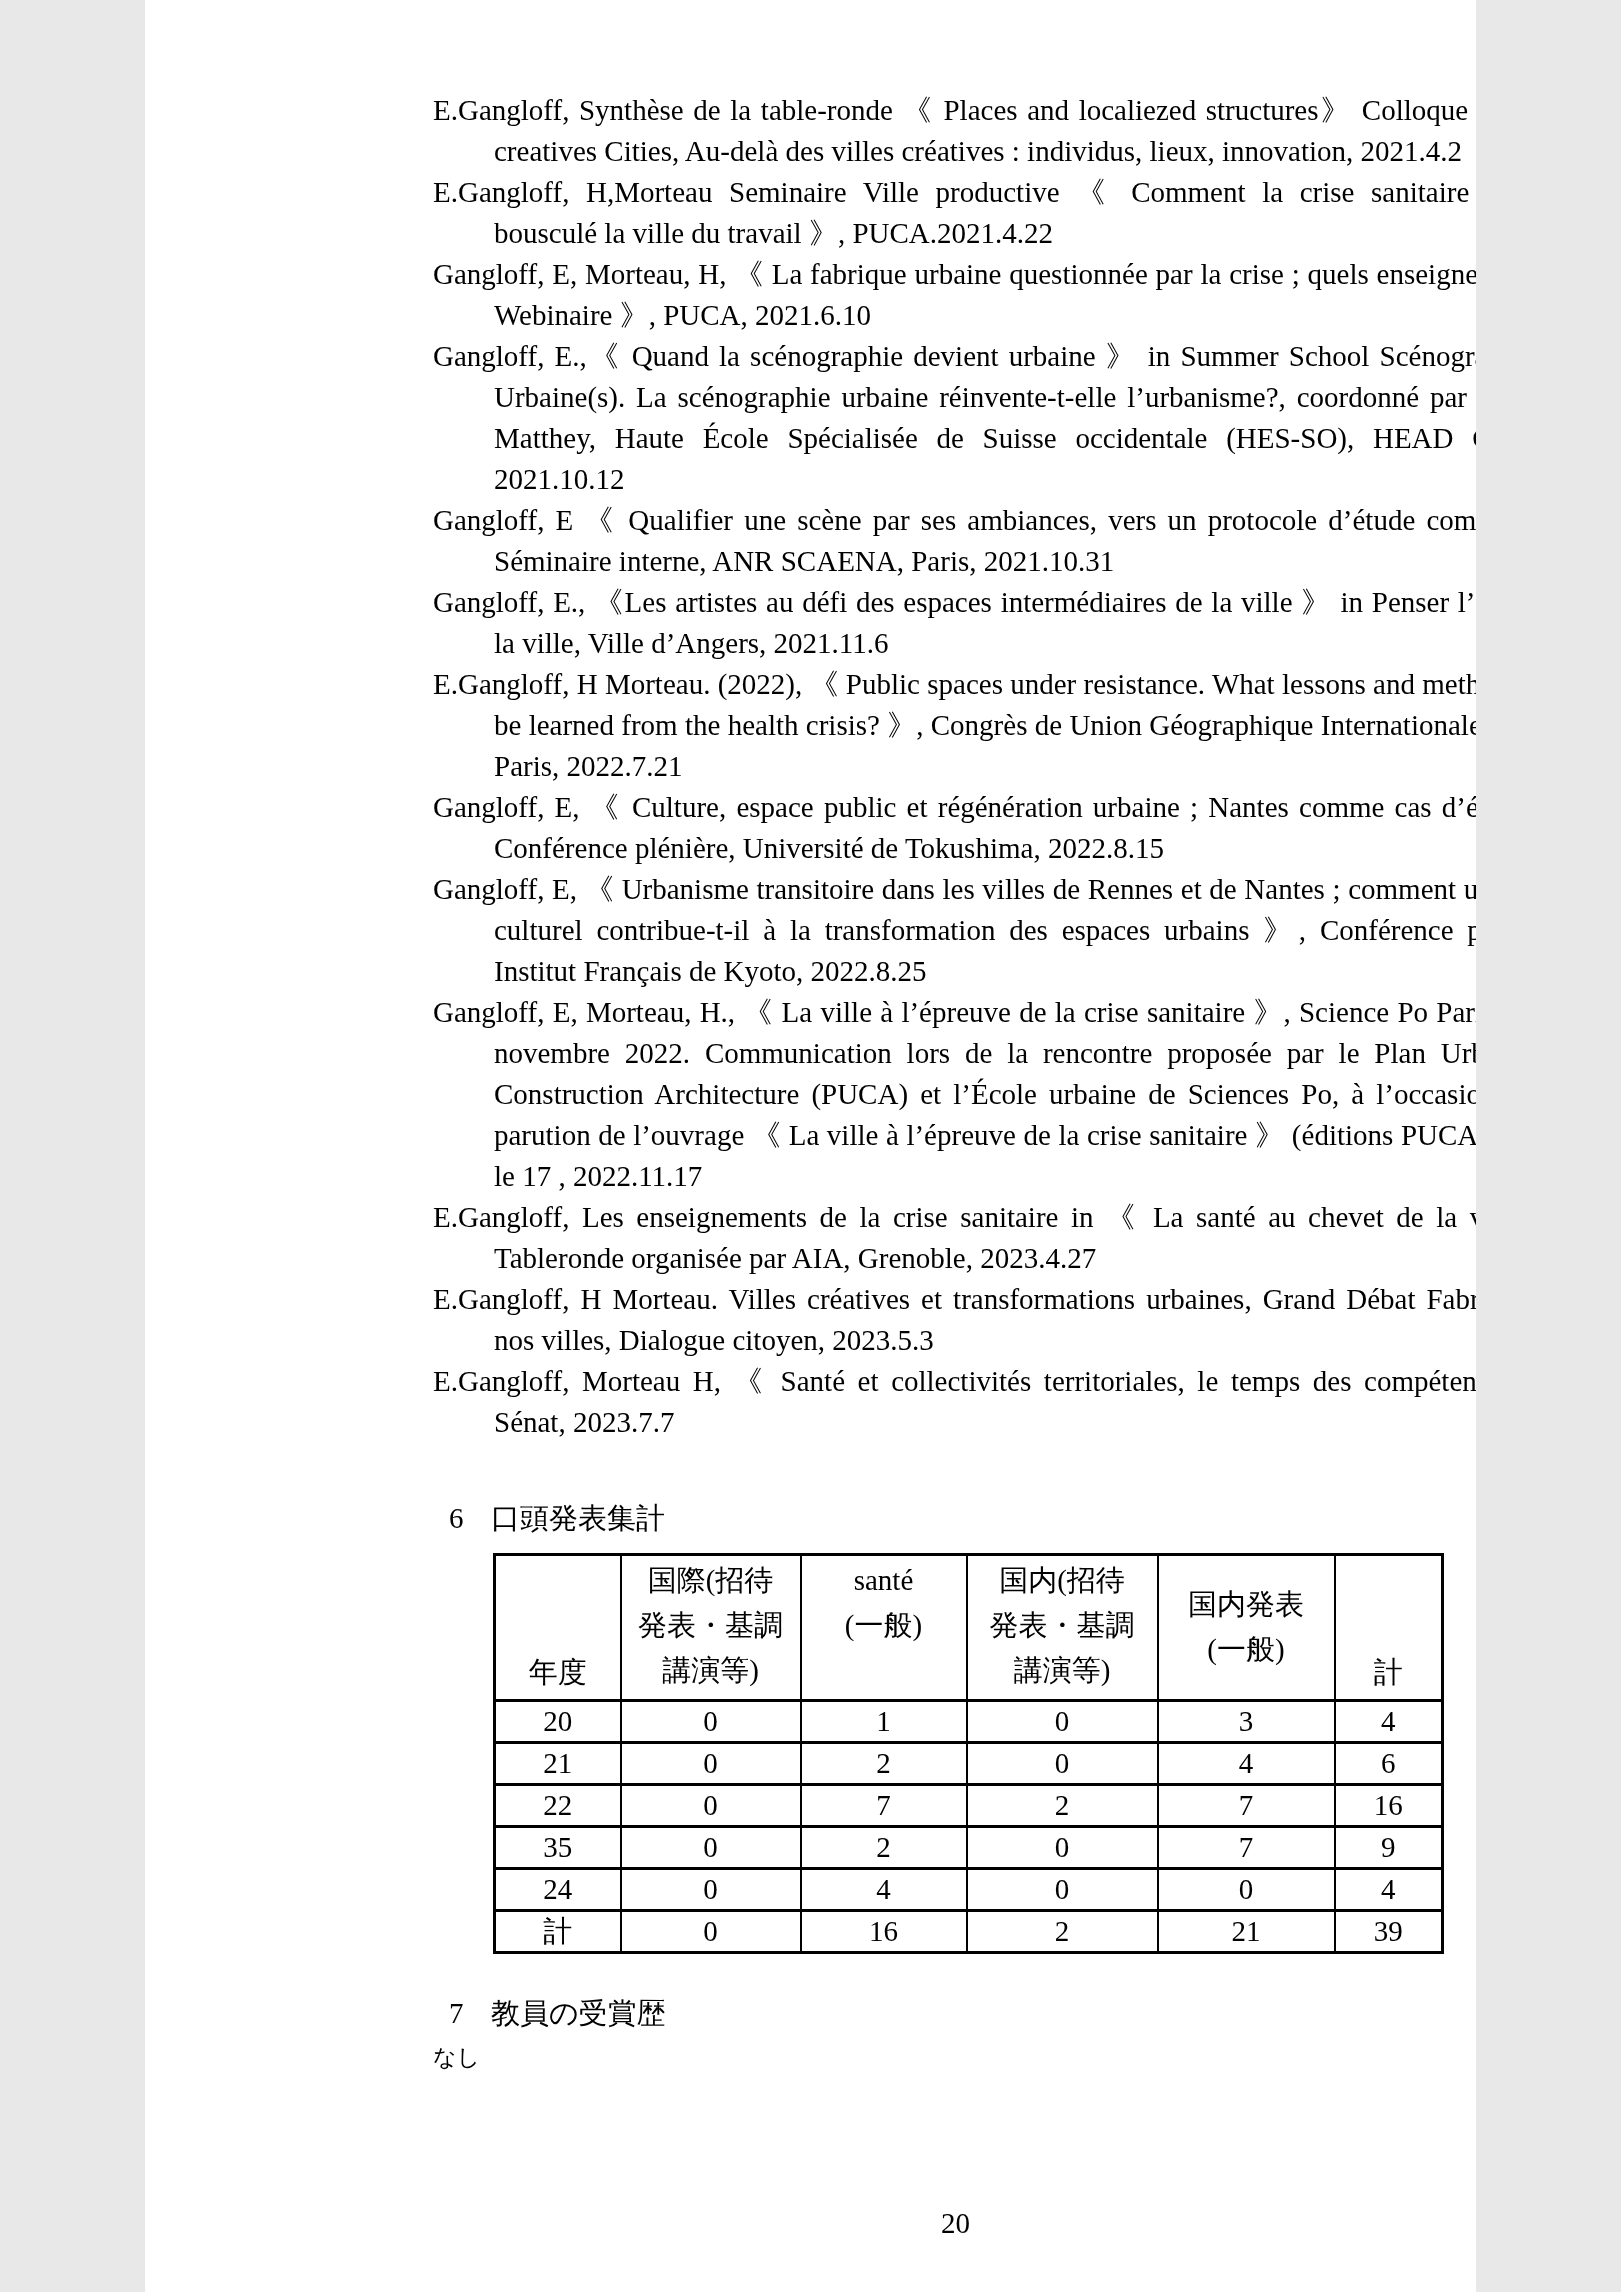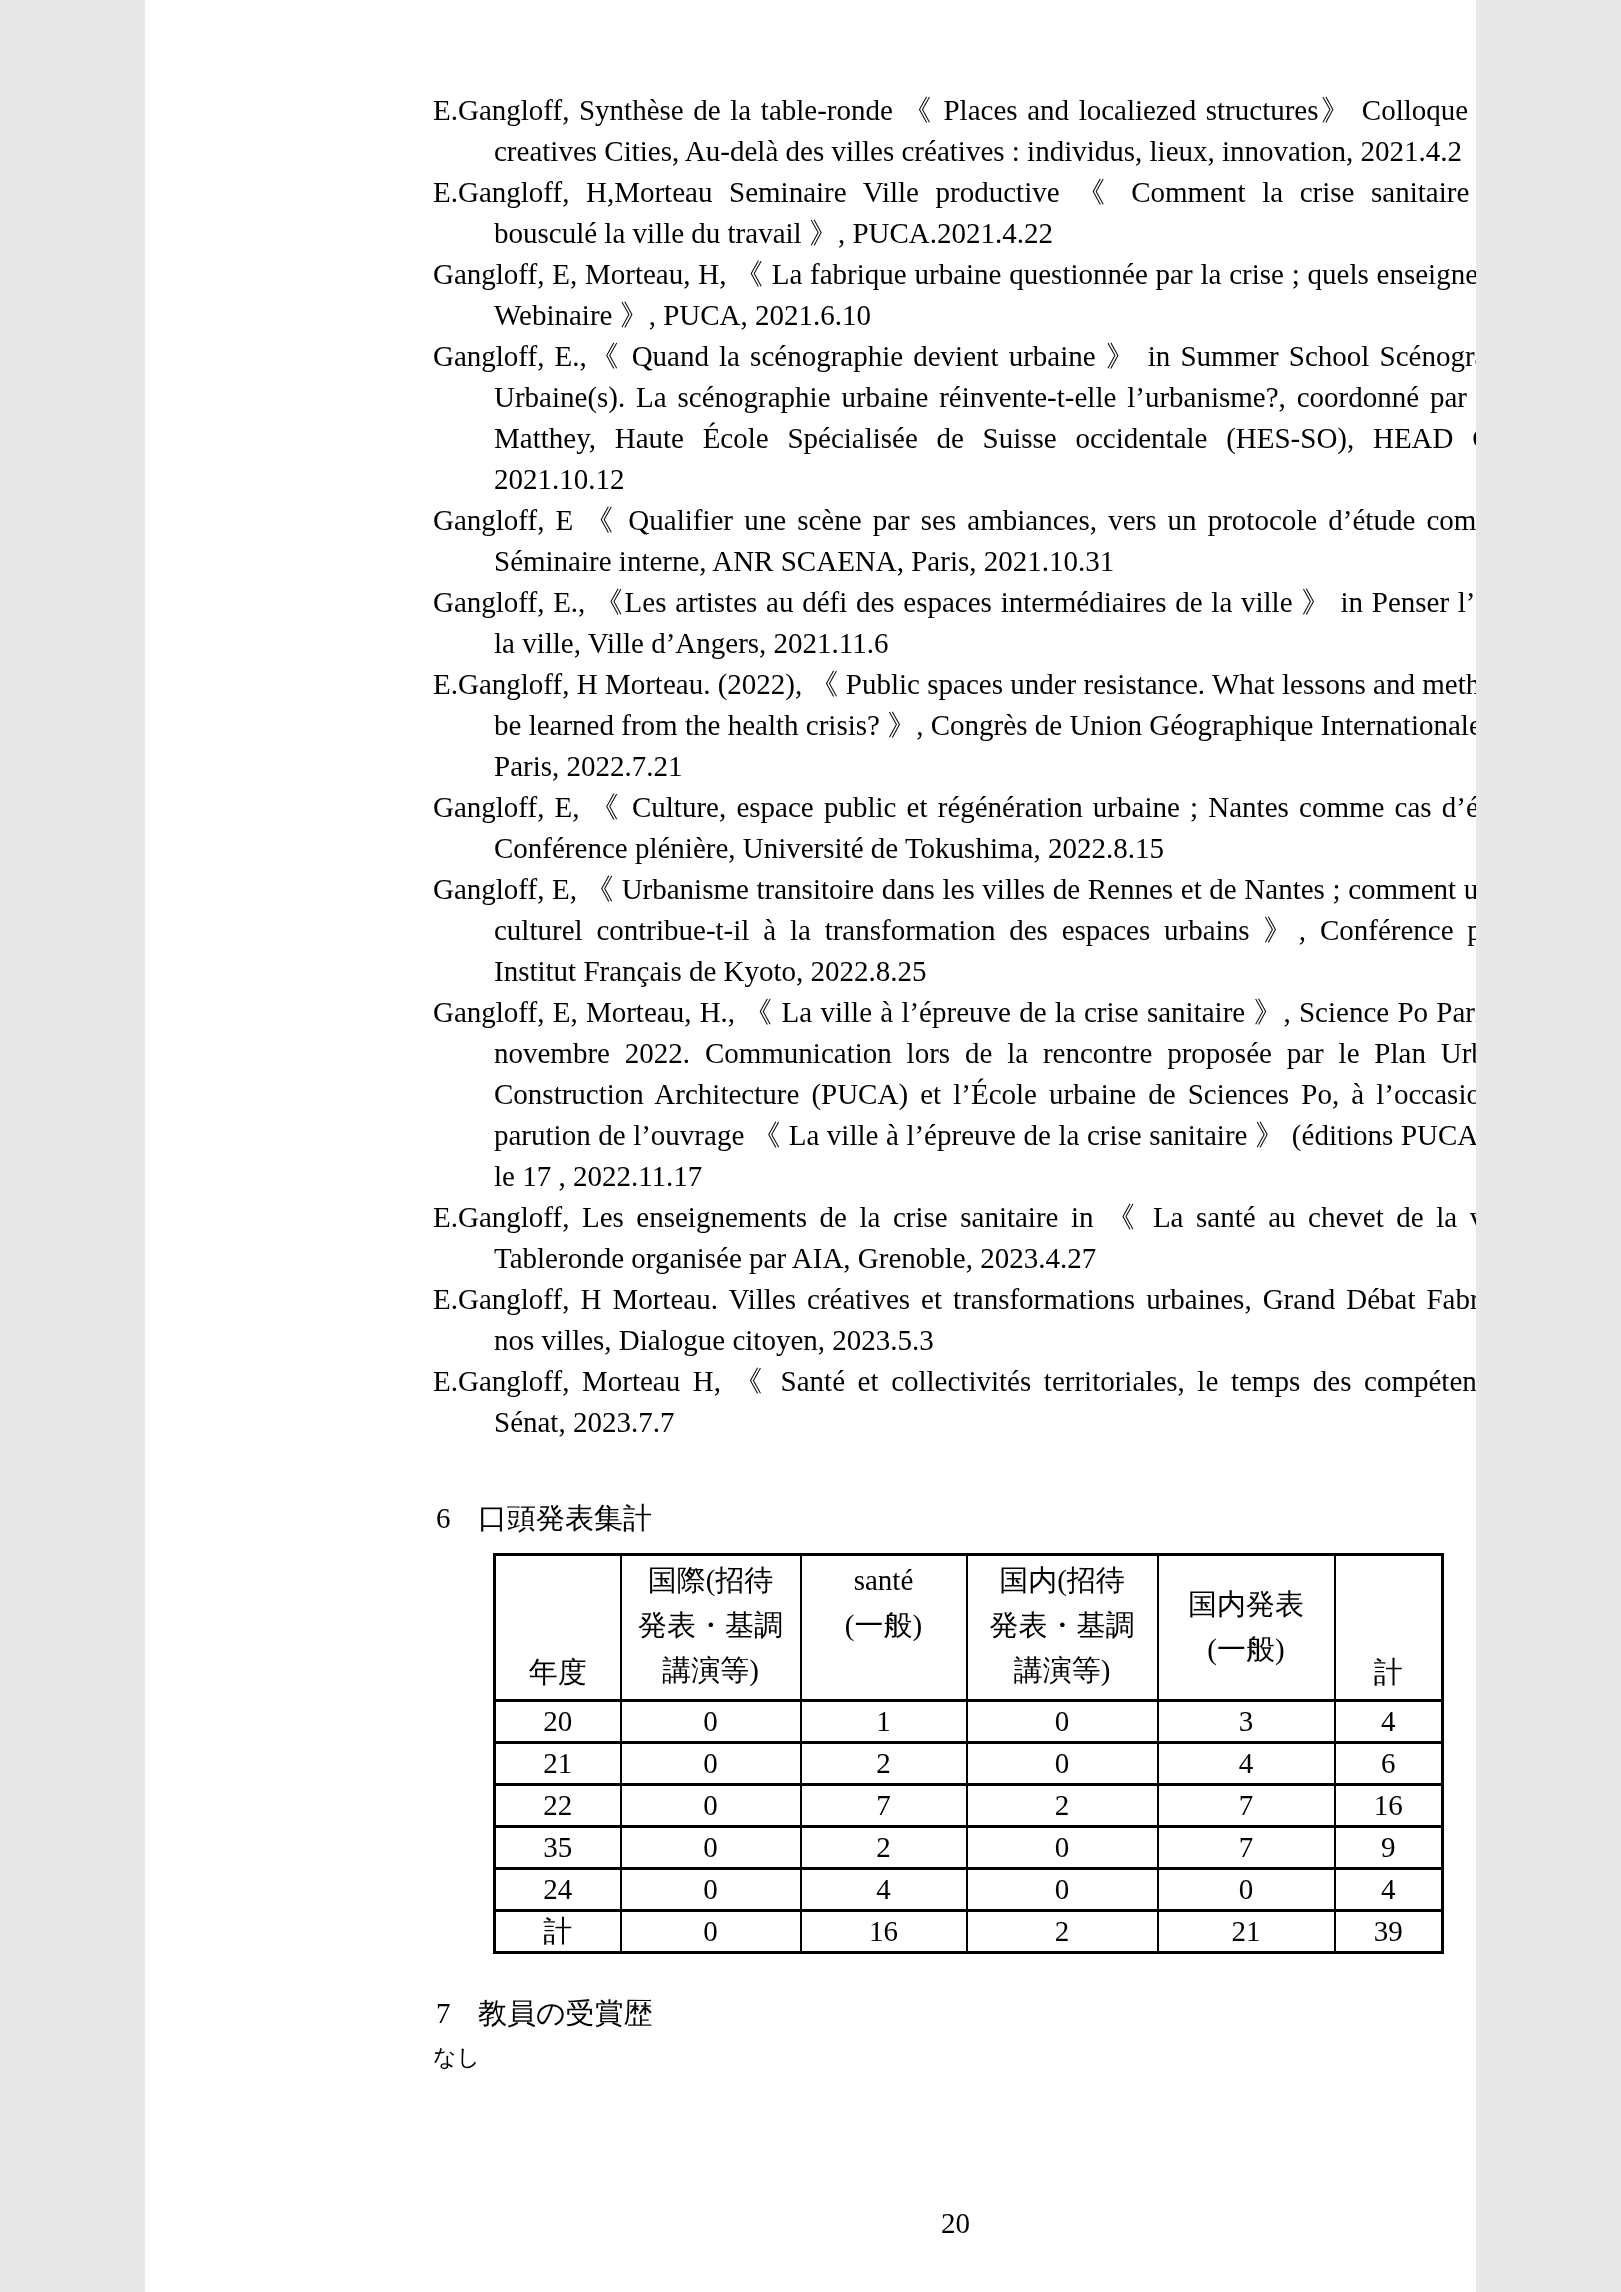--- a/index.html
+++ b/index.html
@@ -24,21 +24,21 @@
     line-height: 41px;
     text-align: justify;
     padding-left: 61px;
     text-indent: -61px;
     margin: 0;
   }
   .sec {
     font-size: 29px;
     line-height: 41px;
     font-weight: normal;
-    margin: 55px 0 0 3px;
+    margin: 55px 0 0 16px;
   }
   .sec .sec-title { margin-left: 27.4px; }
   .sec7 { margin-top: 39px; }
   .nashi {
     font-size: 23px;
     line-height: 41px;
     margin: 3.9px 0 0 0;
   }
   table.summary {
     border-collapse: collapse;

